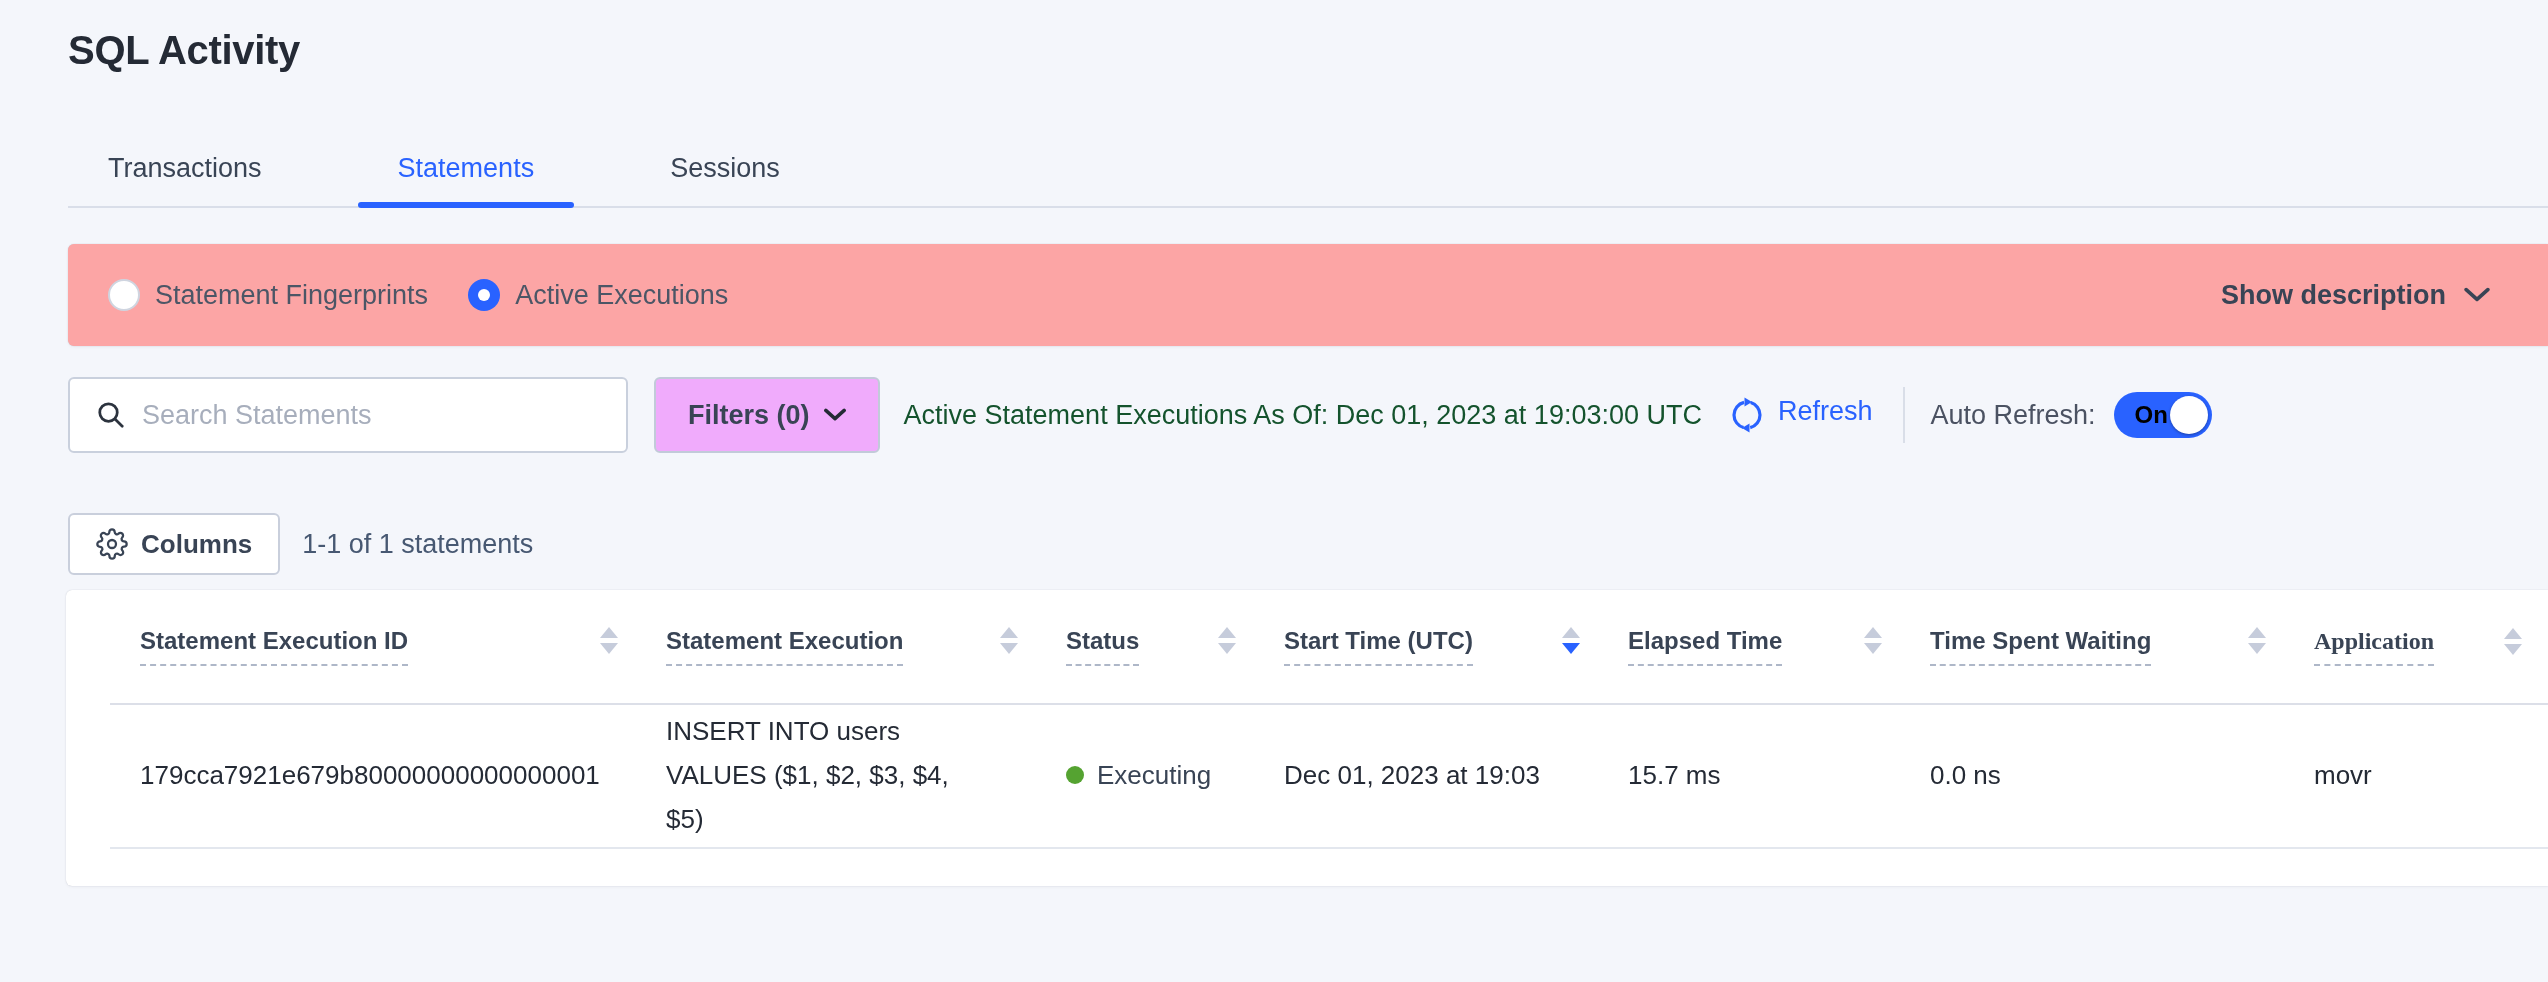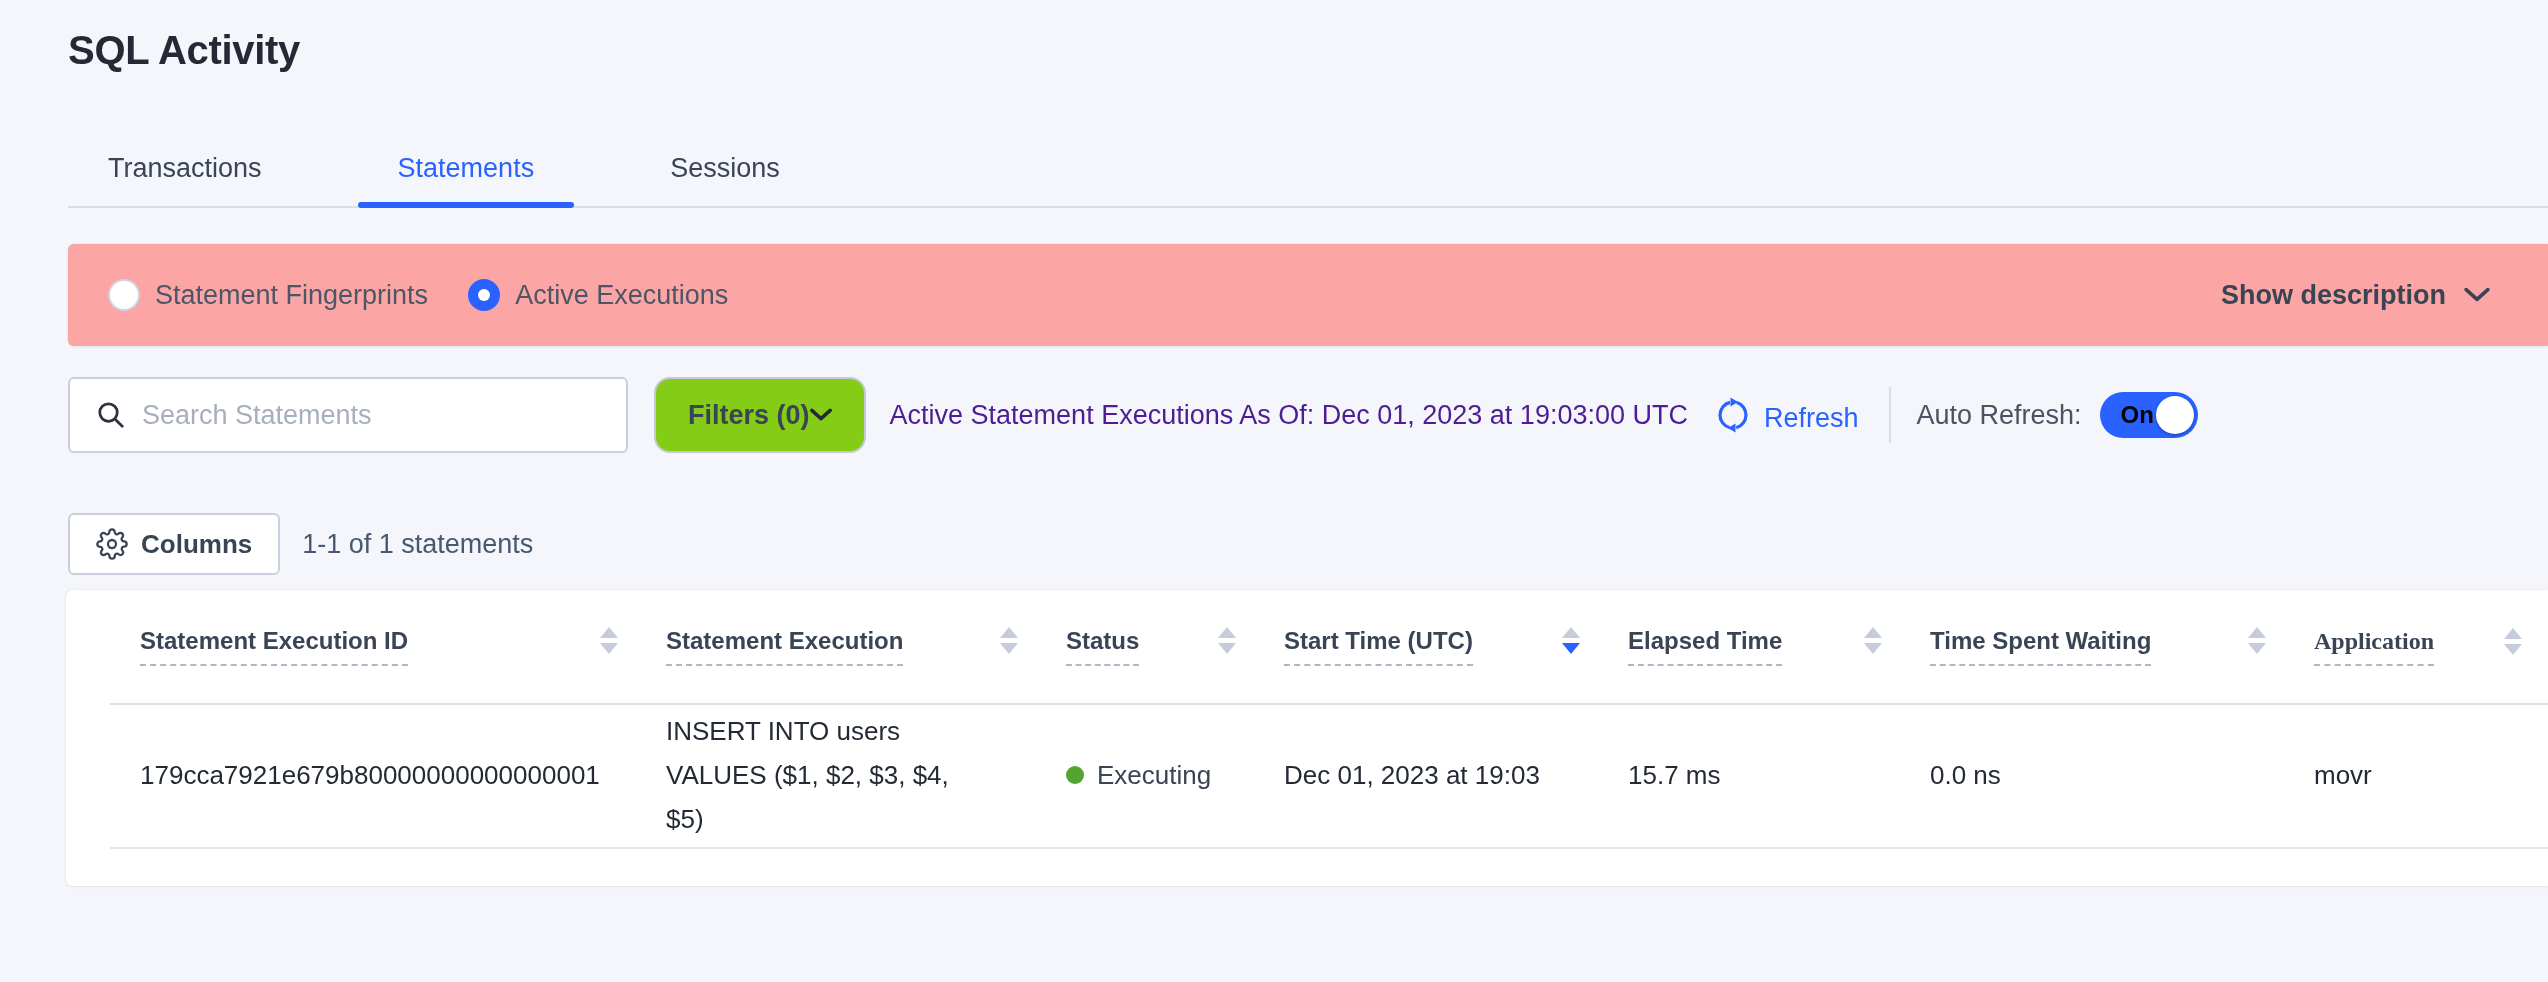--- a/index.html
+++ b/index.html
@@ -74,28 +74,28 @@
     width:560px; height:76px; background:#fff;
     border:2px solid #c9d0dd; border-radius:6px;
     display:flex; align-items:center; padding:0 20px 0 26px; gap:16px;
   }
   .search-box input {
     flex:1; border:none; outline:none; background:transparent;
     font-family:inherit; font-size:27px; color:#394455;
   }
   .search-box input::placeholder { color:#a7aebc; }
   .filters-btn {
-    margin-left:26px; height:76px; background:#84cc16;
-    border:2px solid #c2cad9; border-radius:16px;
-    display:flex; align-items:center; padding:0 32px;
+    margin-left:26px; height:76px; background:#f0abfc;
+    border:2px solid #c2cad9; border-radius:6px;
+    display:flex; align-items:center; gap:14px; padding:0 32px;
     font-size:27px; font-weight:700; color:#394455; cursor:pointer;
   }
-  .asof-text { margin-left:24px; font-size:27px; color:#4c1d95; }
+  .asof-text { margin-left:24px; font-size:27px; color:#14532d; }
   .refresh-link {
-    margin-left:26px; display:flex; align-items:flex-end; gap:12px;
+    margin-left:26px; display:flex; align-items:flex-start; gap:12px;
     color:#2962ff; font-size:27px; font-weight:500; cursor:pointer;
   }
   .vdivider { margin-left:30px; width:2px; height:56px; background:#d9dee8; flex:none; }
   .auto-refresh-label { margin-left:26px; font-size:27px; color:#4b5262; }
   .toggle {
     margin-left:18px; position:relative; width:98px; height:46px;
     background:#2962ff; border-radius:23px; cursor:pointer; flex:none;
   }
   .toggle-text {
     position:absolute; left:21px; top:50%; transform:translateY(-50%);

